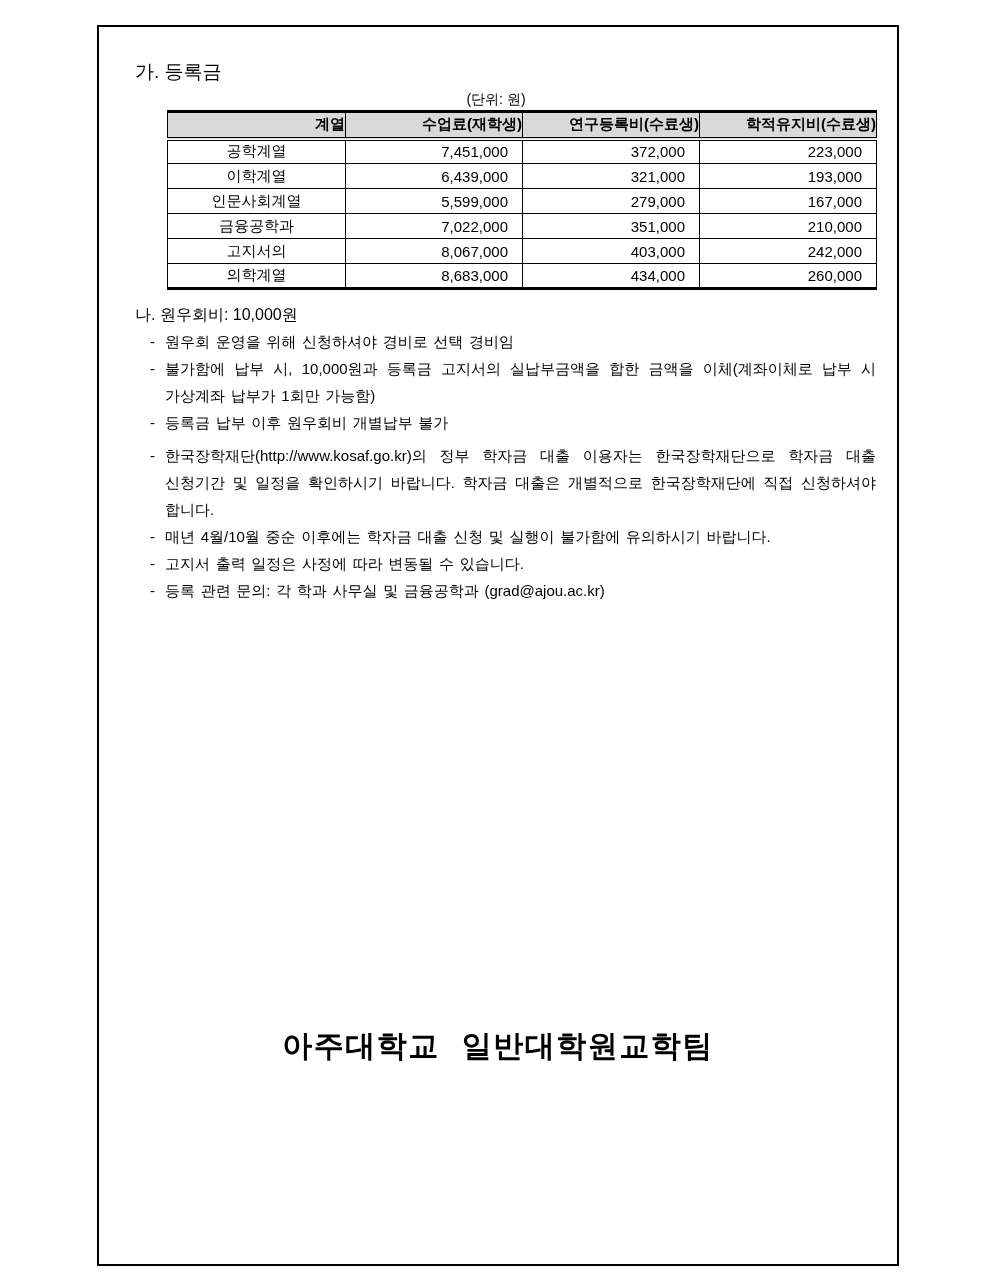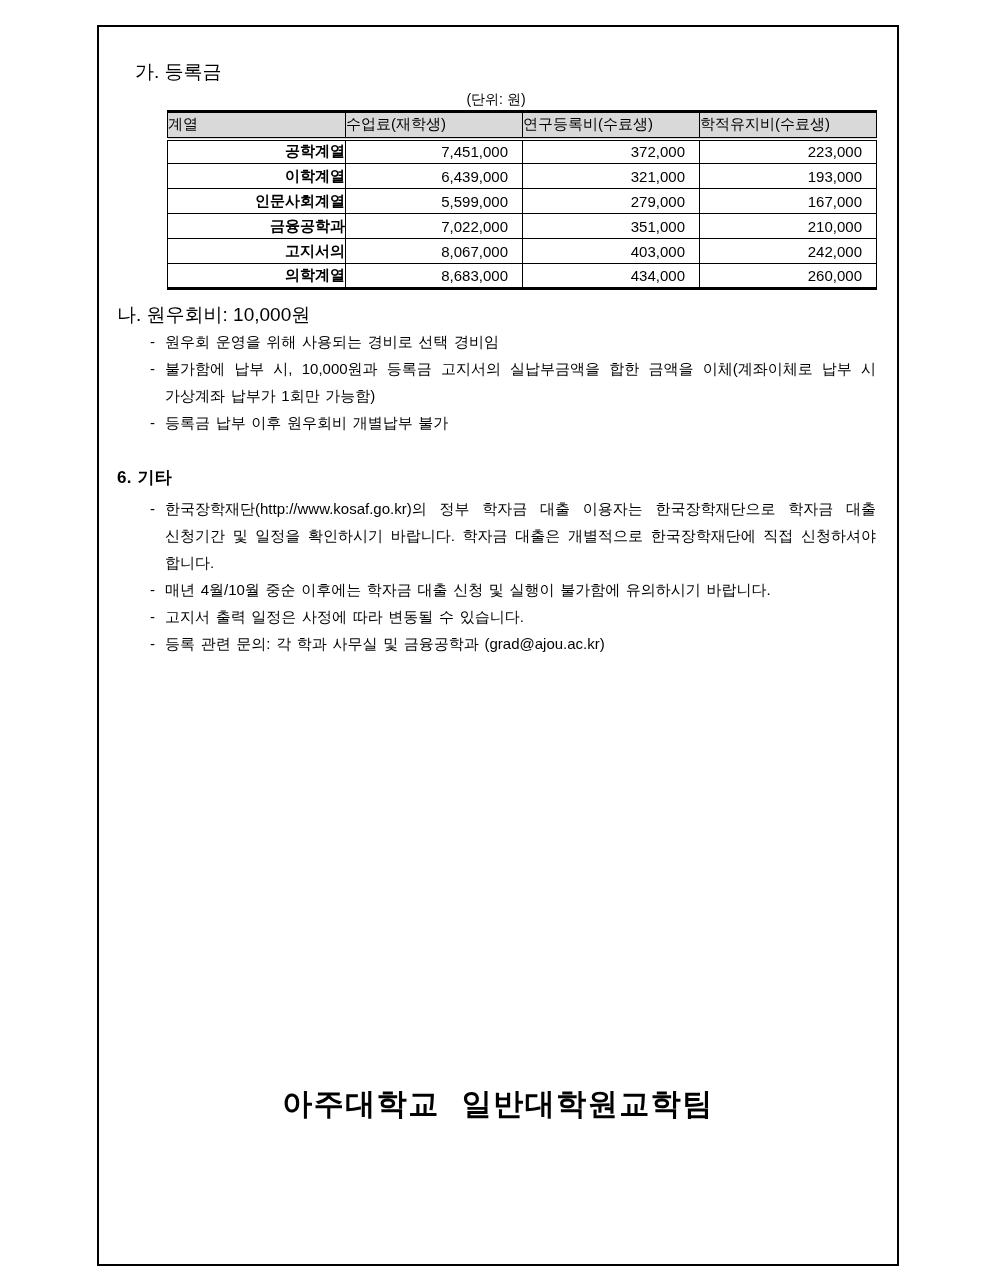--- a/index.html
+++ b/index.html
@@ -44,40 +44,41 @@
   table.fee-table {
     margin-left: 50px;
     width: 710px;
     border-collapse: collapse;
     font-size: 15px;
     border-top: 3px solid #000;
     border-bottom: 3px solid #000;
   }
   table.fee-table th {
     background: #d9d9d9;
-    font-weight: 400;
+    font-weight: 700;
     height: 27px;
-    text-align: left;
+    text-align: right;
     border: 1px solid #000;
     padding: 0;
   }
   table.fee-table thead tr { border-bottom: 4px double #000; }
   table.fee-table td {
     height: 25px;
     border: 1px solid #000;
     padding: 0;
   }
-  table.fee-table td.cell-name { text-align: right; font-weight: bold; }
+  table.fee-table td.cell-name { text-align: center; }
   table.fee-table td.cell-num { text-align: right; padding-right: 14px; }
   .col-division { width: 178px; }
   .col-amt { width: 177px; }
 
   .mid-label {
     margin-top: 11px;
-    font-size: 19px;
+    margin-left: 18px;
+    font-size: 16px;
     line-height: 27px;
   }
 
   .bullets {
     margin-left: 33px;
     width: 726px;
     font-size: 15px;
     line-height: 27px;
   }
   .bullet { display: flex; }
@@ -88,21 +89,21 @@
     word-break: keep-all;
     word-spacing: 1.5px;
   }
 
   .sec6 { margin-top: 31px; }
   .sec6-bullets { margin-top: 6px; }
 
   .footer-dept {
     position: absolute;
     left: 0; right: 0;
-    top: 1057px;
+    top: 999px;
     text-align: center;
     font-size: 30px;
     font-weight: 700;
     letter-spacing: 1.5px;
     word-spacing: 12px;
   }
 </style>
 </head>
 <body>
 
@@ -161,35 +162,32 @@
           <td class="cell-num">260,000</td>
         </tr>
       </tbody>
     </table>
 
     <div class="mid-label">나. 원우회비: 10,000원</div>
 
     <div class="bullets">
       <div class="bullet">
         <span class="dash">-</span>
-        <span class="btext">원우회 운영을 위해 사용되는 경비로 선택 경비임</span>
+        <span class="btext">원우회 운영을 위해 신청하셔야 경비로 선택 경비임</span>
       </div>
       <div class="bullet">
         <span class="dash">-</span>
         <span class="btext">불가함에 납부 시, 10,000원과 등록금 고지서의 실납부금액을 합한 금액을 이체(계좌이체로 납부 시 가상계좌 납부가 1회만 가능함)</span>
       </div>
       <div class="bullet">
         <span class="dash">-</span>
         <span class="btext">등록금 납부 이후 원우회비 개별납부 불가</span>
       </div>
     </div>
 
-    <div class="sec-heading sec6">
-      <span class="sec-num">6.</span><span>기타</span>
-    </div>
 
     <div class="bullets sec6-bullets">
       <div class="bullet">
         <span class="dash">-</span>
         <span class="btext">한국장학재단(http://www.kosaf.go.kr)의 정부 학자금 대출 이용자는 한국장학재단으로 학자금 대출 신청기간 및 일정을 확인하시기 바랍니다. 학자금 대출은 개별적으로 한국장학재단에 직접 신청하셔야 합니다.</span>
       </div>
       <div class="bullet">
         <span class="dash">-</span>
         <span class="btext">매년 4월/10월 중순 이후에는 학자금 대출 신청 및 실행이 불가함에 유의하시기 바랍니다.</span>
       </div>

